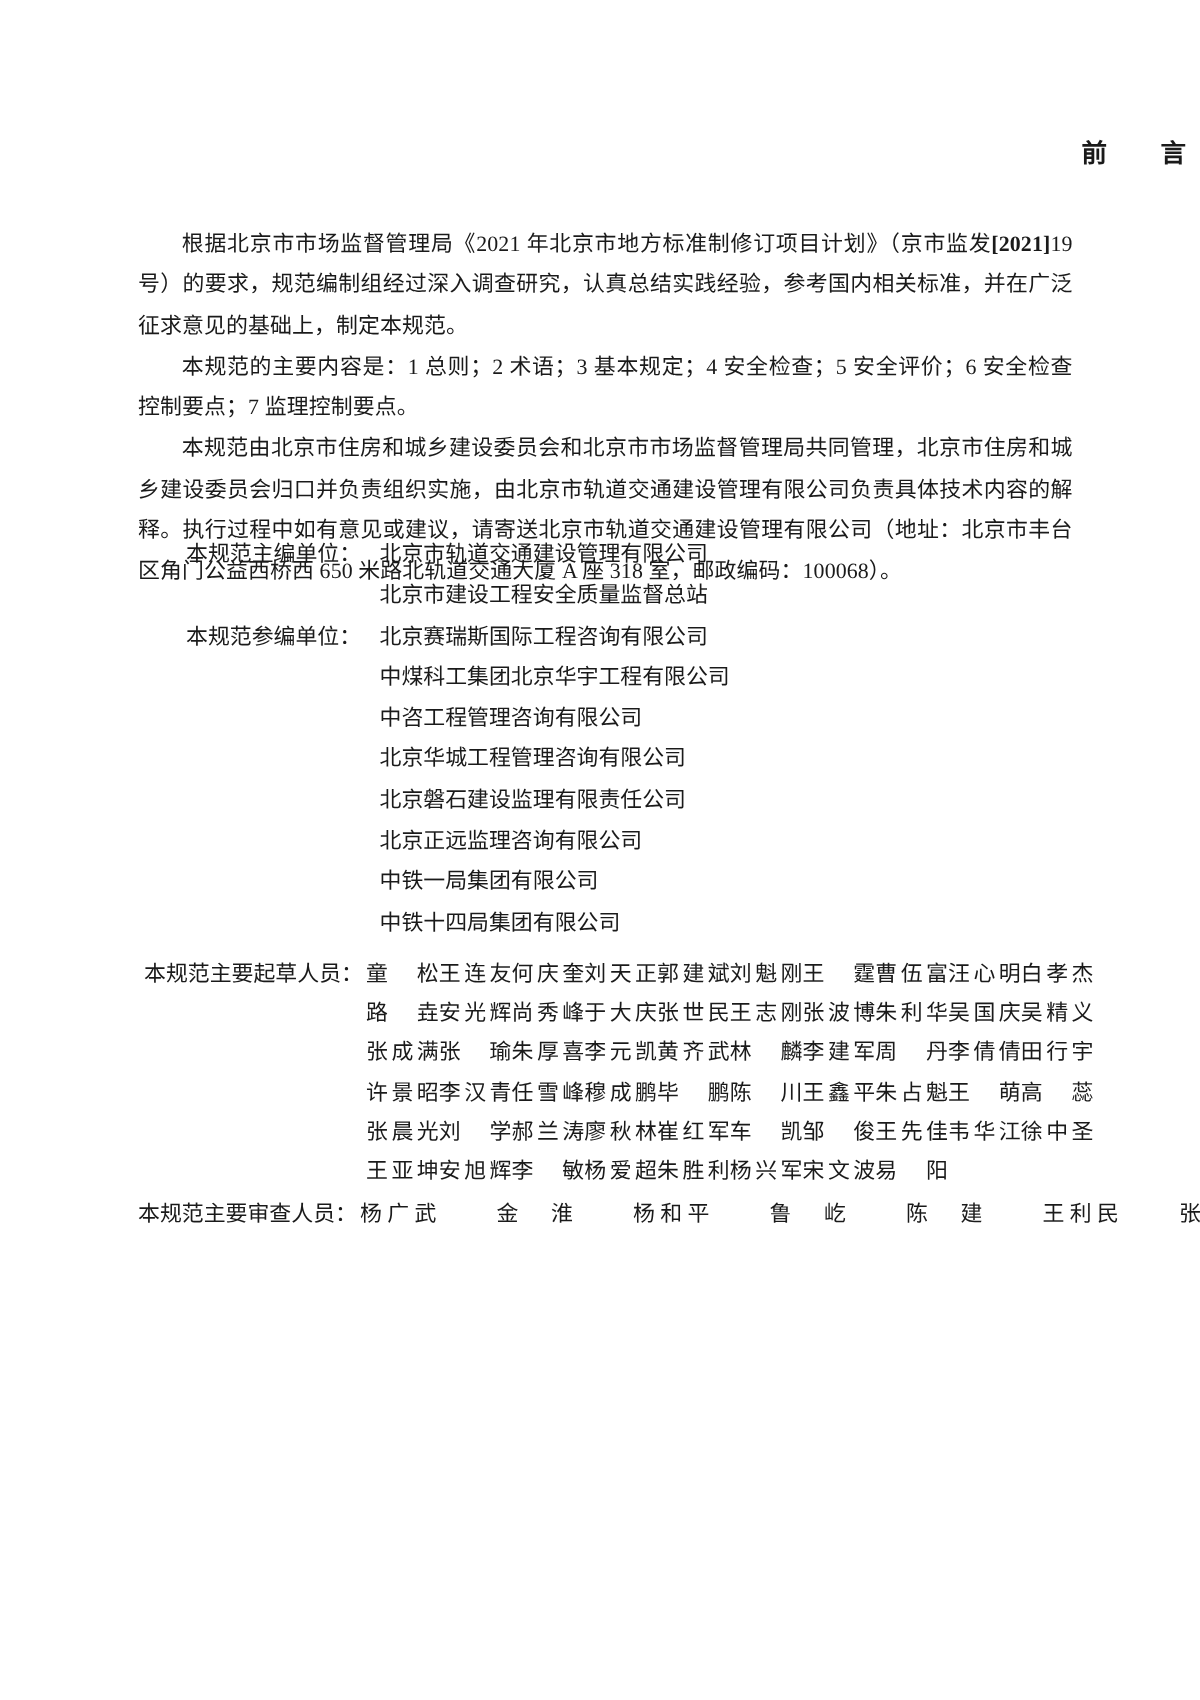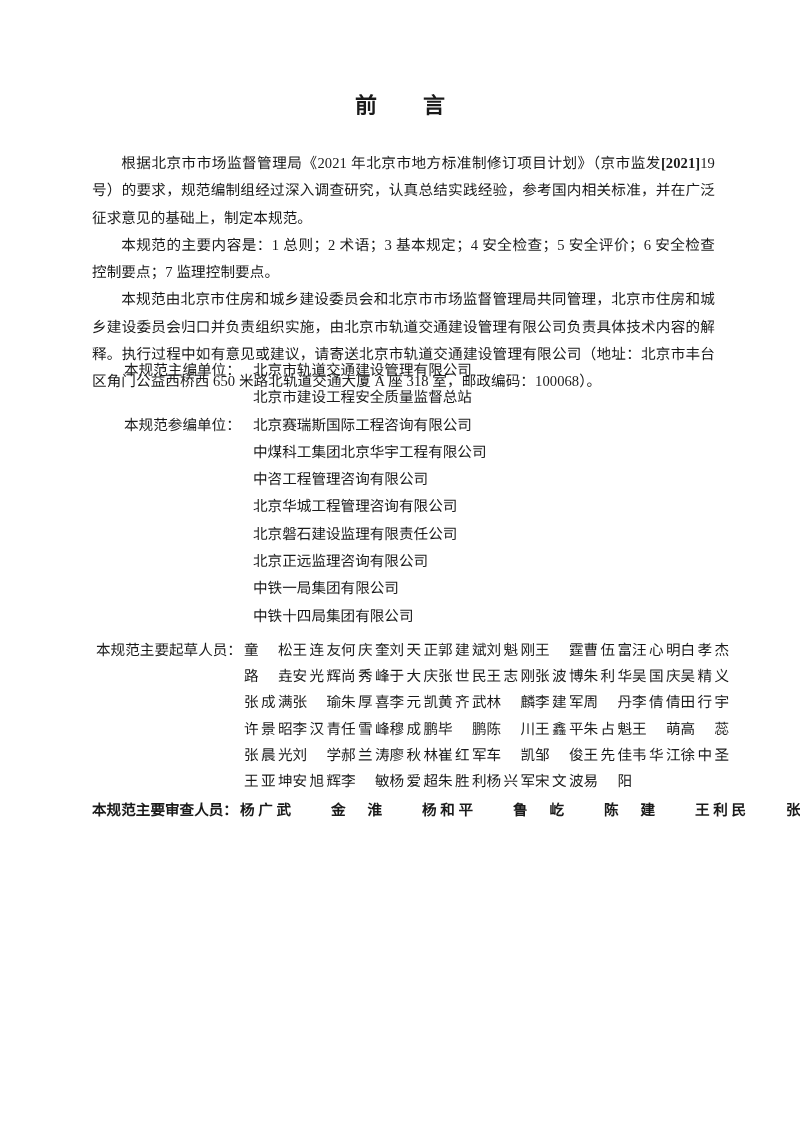--- a/index.html
+++ b/index.html
@@ -26,22 +26,22 @@
     padding: 0;
     overflow: hidden;
   }
 
   
   .doc-title {
     position: absolute;
     left: 0;
     top: 93px;
     width: 800px;
-    text-align: center;
-    font-size: 22px;
+    text-align: right;
+    font-size: 17px;
     font-weight: bold;
     letter-spacing: 0.55em;
     text-indent: 0.55em;
     line-height: 1.2;
     font-family: "Liberation Serif", "DejaVu Serif", serif;
   }
 
   
   .body-block {
     position: absolute;
@@ -127,21 +127,20 @@
     left: 92px;
     top: 797px;
     width: 640px;
     font-size: 14.6px;
     line-height: 26.2px;
   }
   .reviewers-row {
     display: flex;
     align-items: flex-start;
     white-space: nowrap;
-    font-weight: bold;
   }
   .rev-label {
     width: 148px;
     flex: 0 0 148px;
     box-sizing: border-box;
   }
   .rev-cells { display: flex; gap: 40px; }
   .rev-cell {
     width: 51px;
     flex: 0 0 51px;

